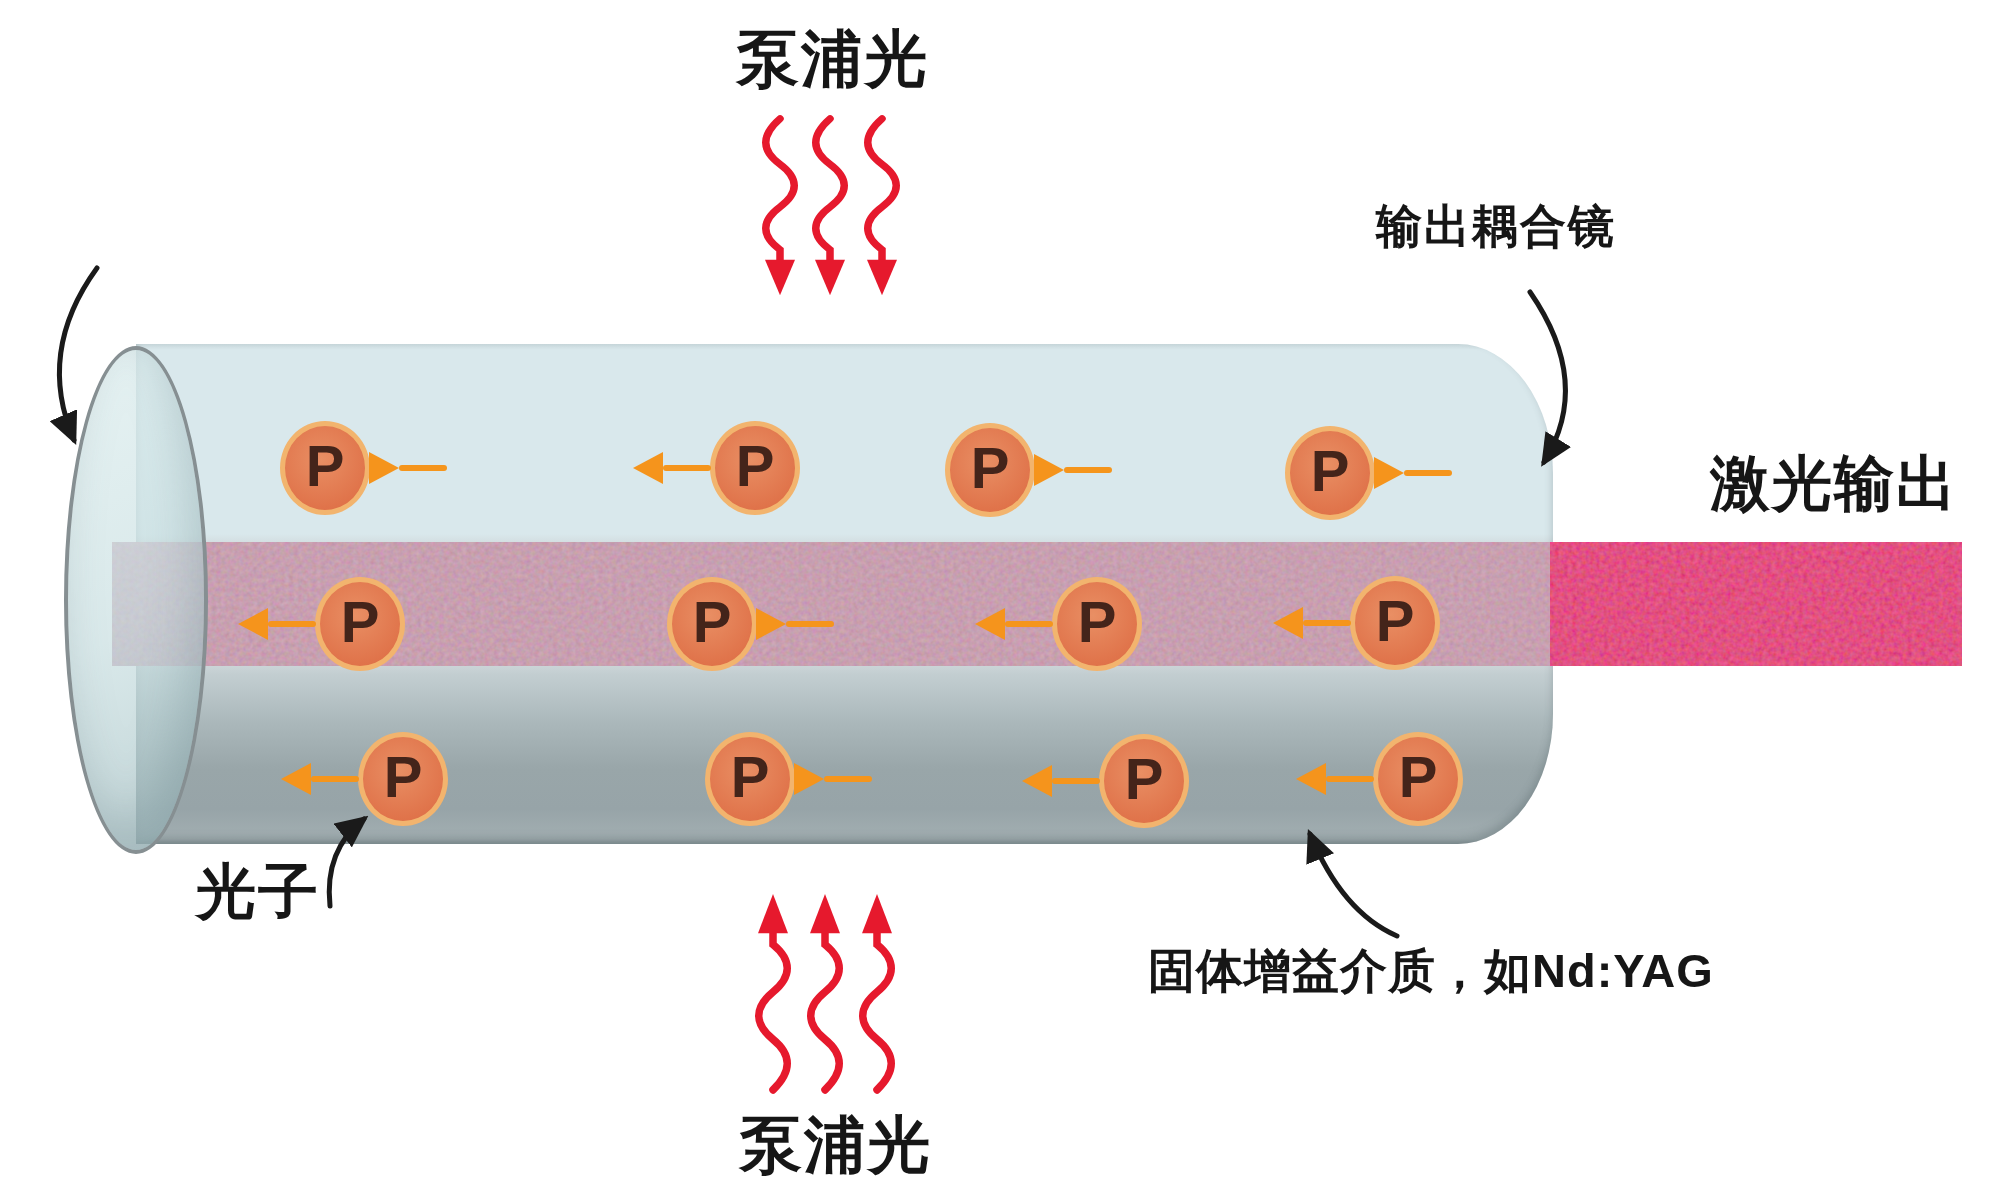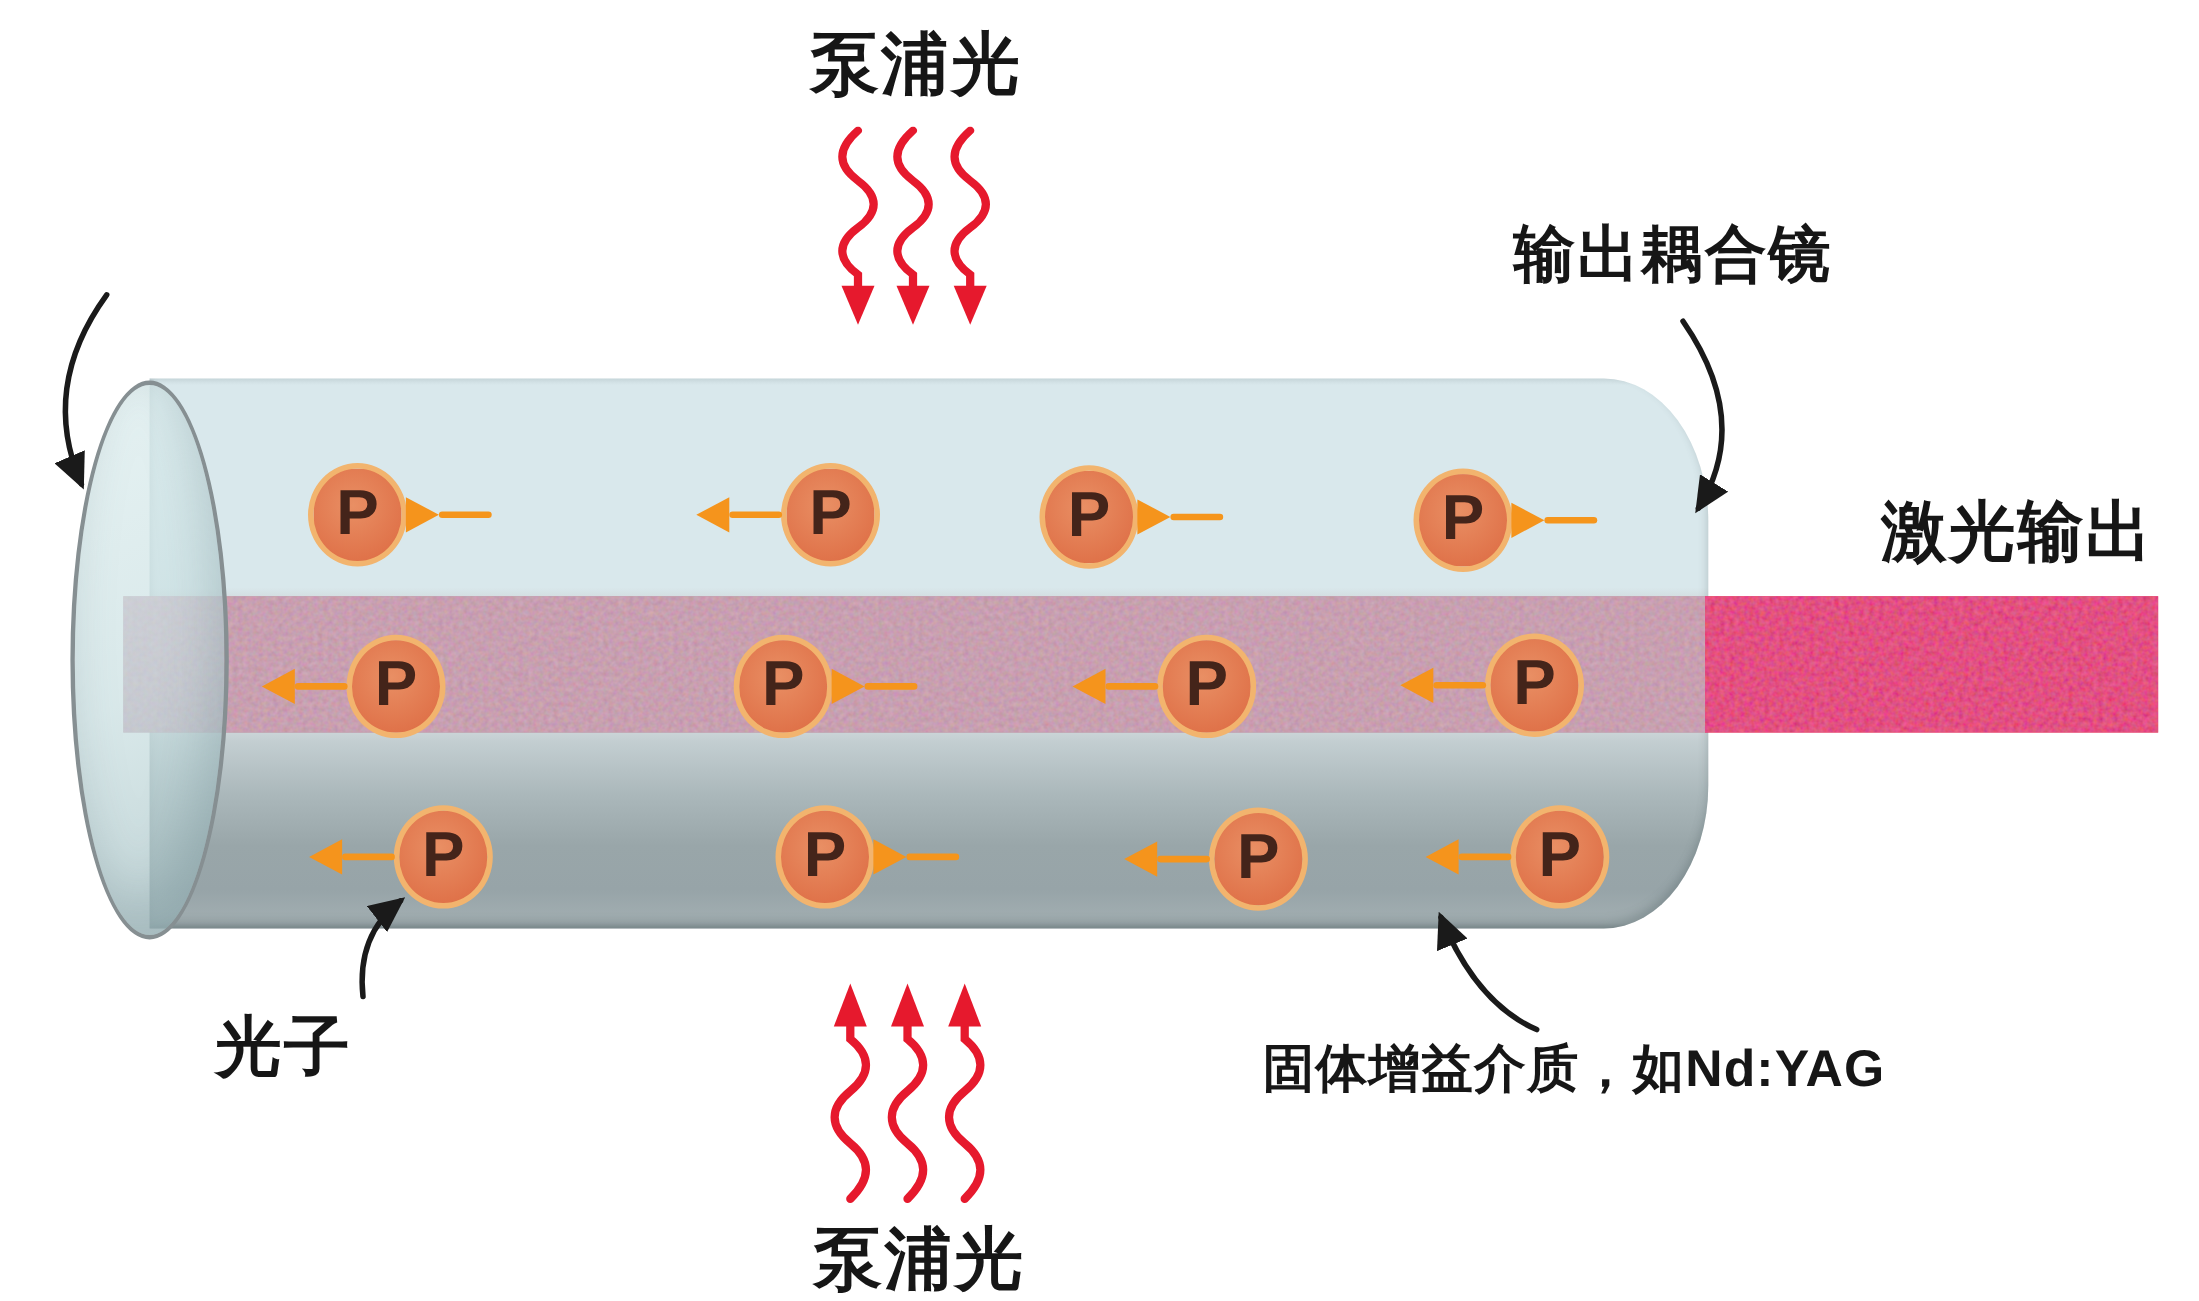--- a/index.html
+++ b/index.html
@@ -47,23 +47,23 @@
   .parrow.left  .head{border-right:30px solid #f5941c;order:0;}
   .parrow.left  .shaft{order:1;}
   
   .pump{position:absolute;width:46px;height:182px;z-index:4;}
   .pump svg{width:100%;height:100%;display:block;}
   .pump.up{height:202px;transform:rotate(180deg);}
   
   .label{position:absolute;font-weight:600;letter-spacing:2px;white-space:nowrap;line-height:1.05;}
   .lbl-hr{left:40px;top:190px;font-size:58px;}
   .lbl-pump-top{left:737px;top:26px;font-size:62px;}
-  .lbl-oc{left:1376px;top:202px;font-size:56px;}
+  .lbl-oc{left:1376px;top:202px;font-size:46px;}
   .lbl-laser{left:1710px;top:452px;font-size:60px;}
-  .lbl-photon{left:196px;top:920px;font-size:60px;}
+  .lbl-photon{left:196px;top:860px;font-size:60px;}
   .lbl-gain{left:1148px;top:946px;font-size:47px;letter-spacing:1px;}
   .lbl-pump-bottom{left:740px;top:1112px;font-size:62px;}
   
   .annot{position:absolute;left:0;top:0;width:1999px;height:1183px;z-index:8;pointer-events:none;}
 </style>
 </head>
 <body>
 
 <div class="stage">
 

